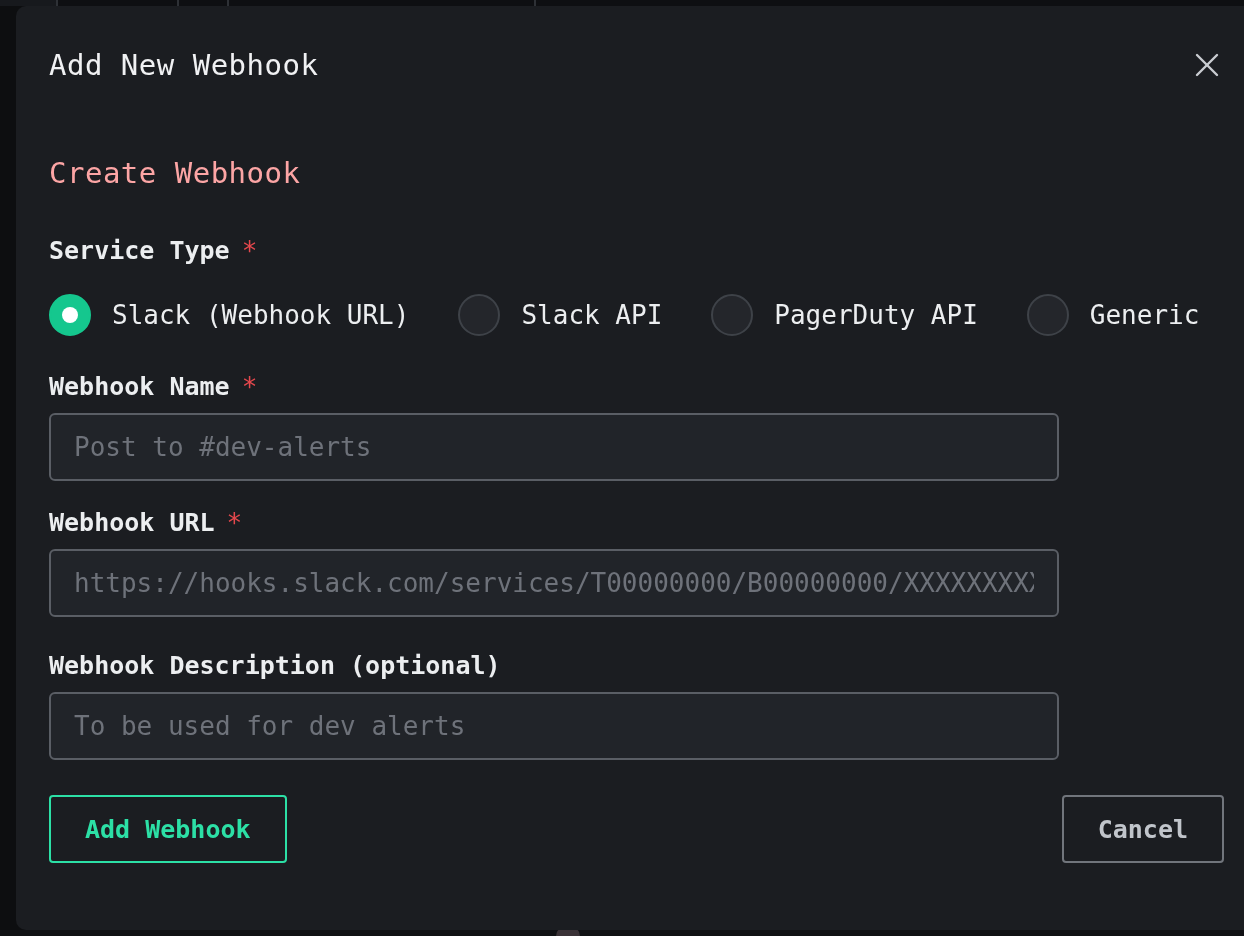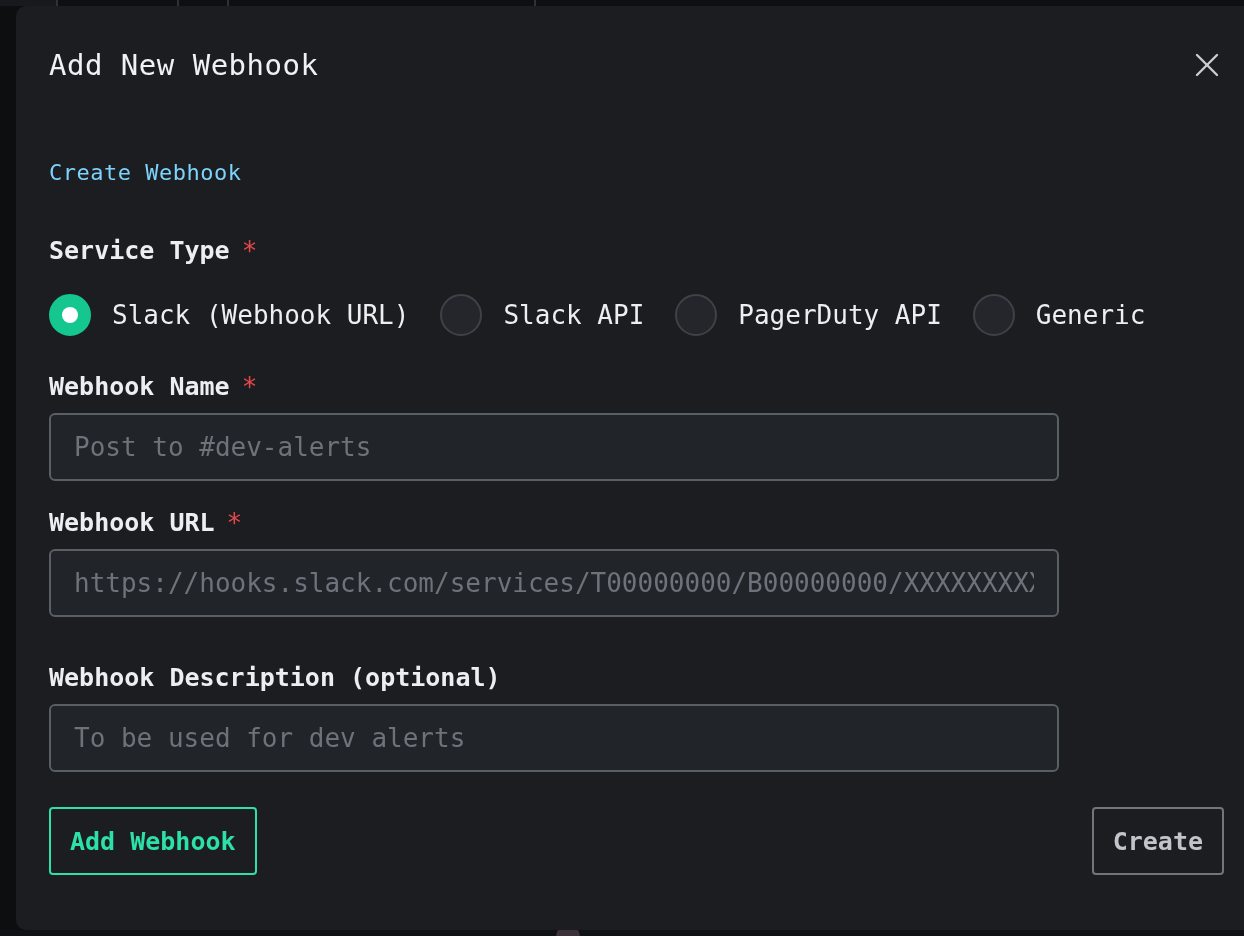--- a/index.html
+++ b/index.html
@@ -59,37 +59,37 @@
     letter-spacing: 0.5px;
   }
   .close-btn {
     background: none; border: none; cursor: pointer;
     width: 34px; height: 34px;
     display: flex; align-items: center; justify-content: center;
   }
 
   .section-heading {
     margin-top: 72px;
-    font-size: 22px; font-weight: 400; color: #7dd3fc; line-height: 36px;
+    font-size: 29px; font-weight: 400; color: #fca5a5; line-height: 36px;
     letter-spacing: 0.5px;
   }
 
   .field-label {
     font-size: 25px; font-weight: 700; color: #eceef0; line-height: 30px;
     display: flex; align-items: center;
   }
   .lbl-service { margin-top: 45px; }
   .lbl-name { margin-top: 36px; }
   .lbl-url { margin-top: 27px; }
-  .lbl-desc { margin-top: 46px; }
+  .lbl-desc { margin-top: 34px; }
   .req { color: #e5484d; margin-left: 12px; font-weight: 400; font-size: 26px; }
 
   .radio-row {
     margin-top: 28px;
-    display: flex; align-items: flex-end; gap: 31px;
+    display: flex; align-items: flex-end; gap: 49px;
     height: 42px;
   }
   .radio-group {
     display: flex; align-items: center; gap: 21px; cursor: pointer;
   }
   .radio {
     width: 42px; height: 42px; border-radius: 50%;
     background: #24262b; border: 2px solid #3e4248;
     flex: 0 0 auto; position: relative;
   }
@@ -121,21 +121,21 @@
     display: flex; justify-content: space-between; align-items: center;
   }
   .btn {
     height: 68px;
     display: flex; align-items: center; justify-content: center;
     background: transparent;
     border-radius: 4px;
     font-family: "DejaVu Sans Mono", "Liberation Mono", monospace;
     font-size: 25px; font-weight: 700;
     cursor: pointer;
-    padding: 0 19px;
+    padding: 0 34px;
   }
   .btn-primary {
     border: 2px solid #2ce0a6; color: #2ce0a6;
   }
   .btn-secondary {
     border: 2px solid #71757c; color: #c1c5cb;
   }
 </style>
 </head>
 <body>
@@ -206,16 +206,16 @@
   <input class="text-input" type="text" placeholder="https://hooks.slack.com/services/T00000000/B00000000/XXXXXXXXXXXXXXXXXXXX" style="">
 
   <div class="field-label lbl-desc">
     <span>Webhook Description (optional)</span>
     <span class="req"></span>
   </div>
   <input class="text-input" type="text" placeholder="To be used for dev alerts" style="">
 
   <div class="button-row">
     <button class="btn btn-primary">Add Webhook</button>
-    <button class="btn btn-secondary">Create</button>
+    <button class="btn btn-secondary">Cancel</button>
   </div>
 
 </div>
 
 </body></html>

